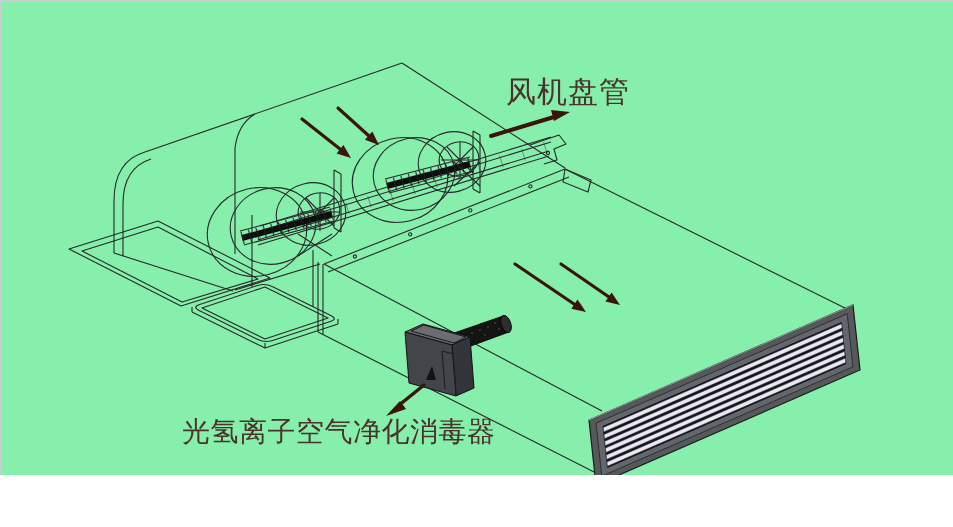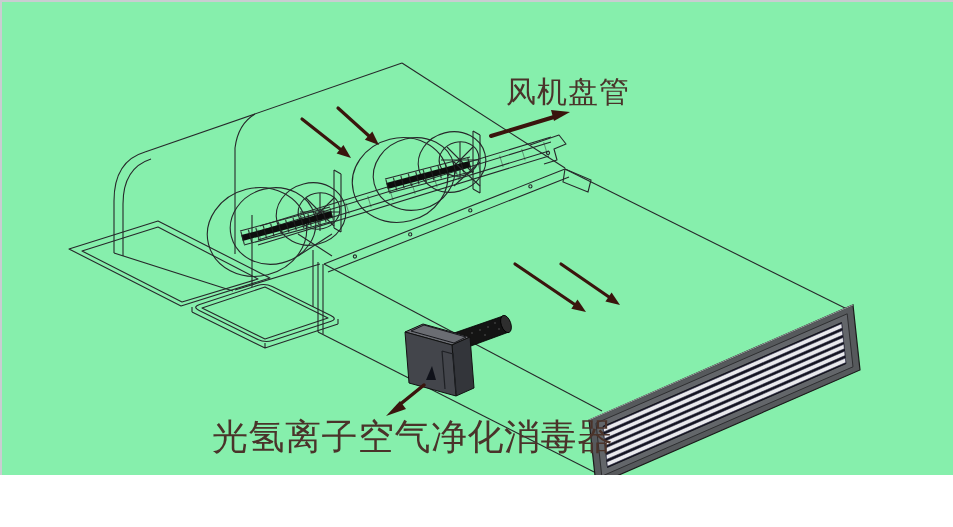--- a/index.html
+++ b/index.html
@@ -8,21 +8,21 @@
     border-top:2px solid #c9cdd1;border-left:2px solid #c9cdd1;
     box-sizing:border-box;overflow:hidden;
     font-family:"Liberation Serif","DejaVu Serif",serif;
   }
   .stage svg{position:absolute;left:0;top:0;}
   .callout{
     position:absolute;color:#4a332a;white-space:nowrap;
     font-family:"Liberation Serif","DejaVu Serif",serif;
   }
   .callout-fancoil{left:504px;top:70px;font-size:30px;letter-spacing:1px;}
-  .callout-purifier{left:210px;top:411px;font-size:36px;letter-spacing:0.5px;}
+  .callout-purifier{left:180px;top:411px;font-size:28px;letter-spacing:0.5px;}
 </style>
 </head>
 <body>
 
 <div class="stage">
 <svg width="953" height="527" viewBox="0 0 953 527">
 
   <g stroke="#26282a" stroke-width="1.1" fill="none">
 
     <path d="M563,167 L849,309"></path>

